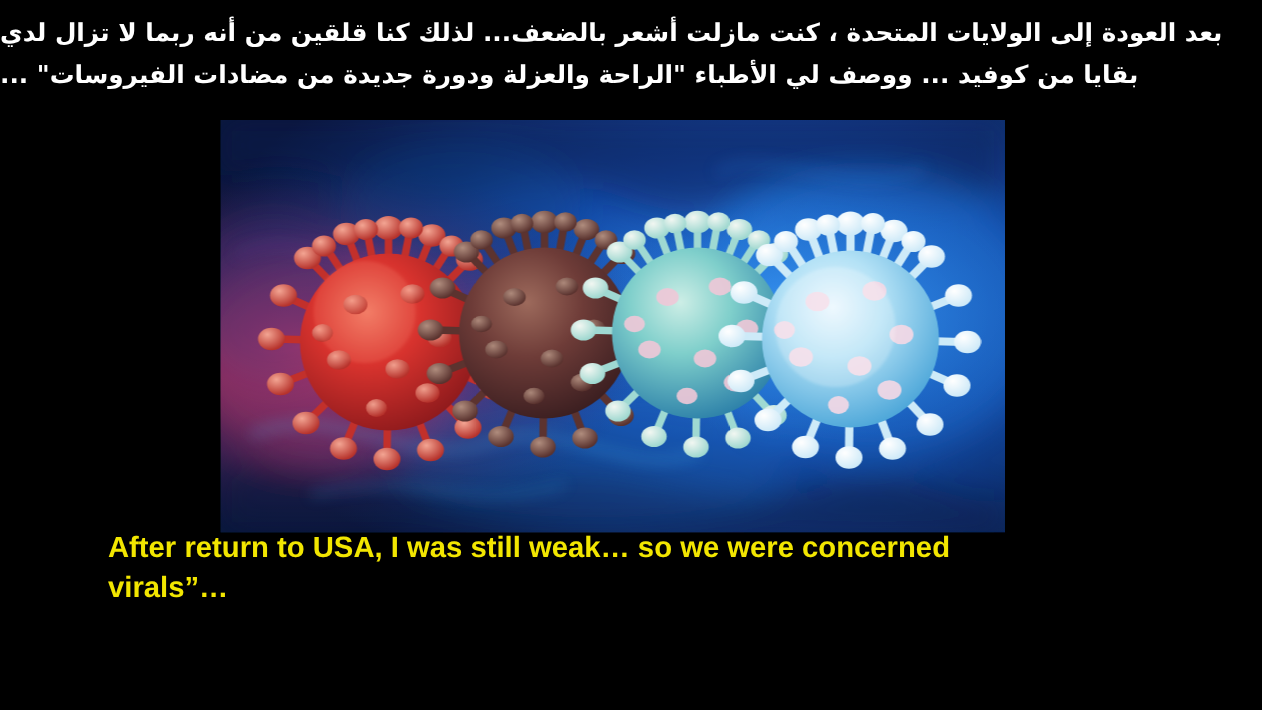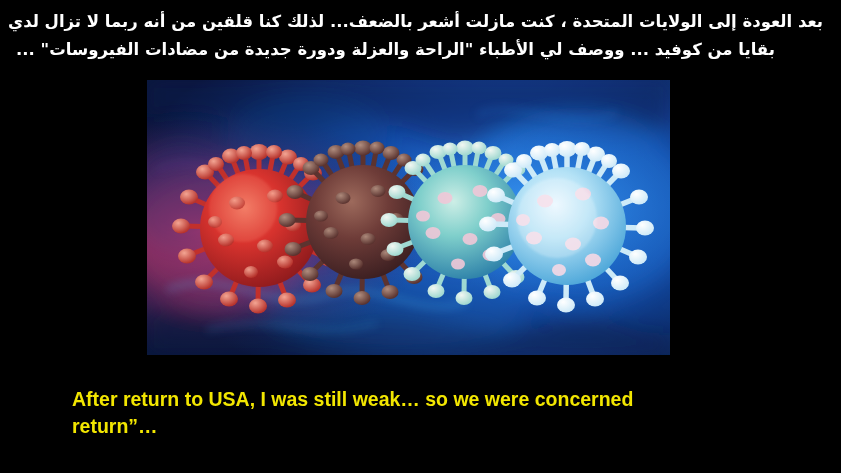--- a/index.html
+++ b/index.html
@@ -15,21 +15,21 @@
     overflow: hidden;
     font-family: "Liberation Sans", sans-serif;
   }
 
   
   #arabic-block {
     position: absolute;
     left: 0;
     top: 8px;
     width: 841px;
-    text-align: center;
+    text-align: left;
     direction: rtl;
     color: #ffffff;
     font-family: "DejaVu Sans", sans-serif;
     font-weight: bold;
     font-size: 16.5px;
     line-height: 28px;
     letter-spacing: 0px;
   }
   .ar-line {
     display: block;
@@ -61,21 +61,20 @@
     position: absolute;
     left: 72px;
     top: 352px;
     width: 760px;
     color: #f2e600;
     font-family: "Liberation Sans", sans-serif;
     font-weight: bold;
     font-size: 19.5px;
     line-height: 26.5px;
     text-align: left;
-    margin-top: 34px;
   }
   .cap-line { display: block; white-space: pre; }
 </style>
 </head>
 <body>
 
 <div id="slide">
 
   <div id="arabic-block">
     <span class="ar-line ar-line-1">بعد العودة إلى الولايات المتحدة ، كنت مازلت أشعر بالضعف... لذلك كنا قلقين من أنه ربما لا تزال لدي</span>
@@ -403,16 +402,16 @@
           <ellipse cx="-8" cy="44" rx="7" ry="6"></ellipse>
             <ellipse cx="-44" cy="-6" rx="7" ry="6"></ellipse>
         </g>
         <circle cx="-10" cy="-8" r="40" fill="#ffffff" opacity="0.22" filter="url(#tiny)"></circle>
       </g>
     </svg>
   </div>
 
   <div id="caption-block">
     <span class="cap-line">After return to USA, I was still weak… so we were concerned</span>
-    <span class="cap-line">return”…</span>
+    <span class="cap-line">virals”…</span>
   </div>
 
 </div>
 
 </body></html>

